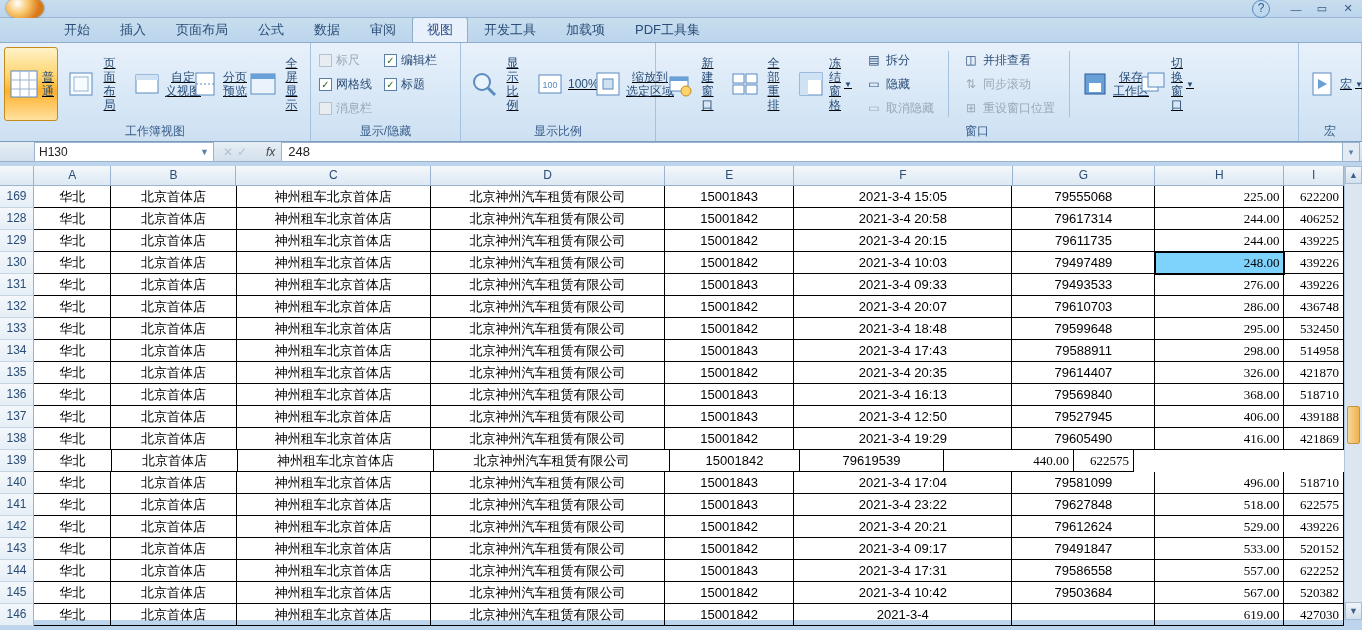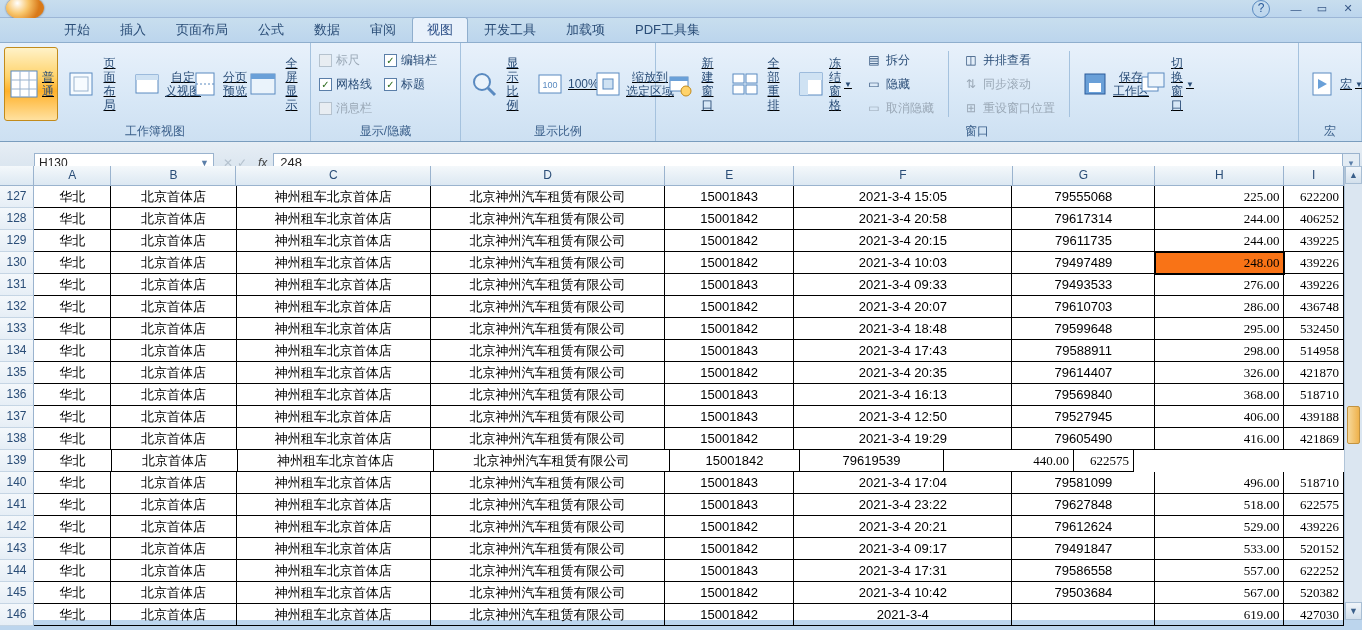--- a/index.html
+++ b/index.html
@@ -33,41 +33,41 @@
 .check-row { display:flex; align-items:center; gap:4px; font-size:12px; color:#2a4d77; height:22px; cursor:pointer;}
 .check-row.disabled { color:#9aa8b6; }
 .chk { width:13px; height:13px; border:1px solid #5a7ea8; background:#fff; display:flex; align-items:center; justify-content:center; font-size:10px; color:#2a6a1a;}
 .chk.disabled { border-color:#b5c2ce; background:#e8edf2;}
 
 .small-row { display:flex; align-items:center; gap:4px; font-size:12px; color:#2a4d77; height:22px; cursor:pointer; padding:0 4px;}
 .small-row.disabled { color:#9aa8b6; cursor:default;}
 .small-icon { width:16px; height:16px; display:inline-flex; align-items:center; justify-content:center;}
 
 
-.formula-bar { height:42px; background:linear-gradient(#e7eef5,#d3e0ec); border-bottom:1px solid #9ab3ce; display:flex; align-items:center; }
+.formula-bar { height:20px; background:linear-gradient(#e7eef5,#d3e0ec); border-bottom:1px solid #9ab3ce; display:flex; align-items:center; }
 .name-box { width:180px; height:20px; background:#fff; border:1px solid #9ab3ce; margin:0 6px 0 34px; display:flex; align-items:center; padding:0 4px; font-size:12px; color:#222;}
 .name-box .dd { margin-left:auto; color:#5a7ea8; font-size:9px;}
 .fx-sep { width:30px; display:flex; gap:4px; justify-content:center; align-items:center;}
-.fx-lbl { font-style:italic; font-size:12px; color:#444; margin:0 6px 0 8px;}
+.fx-lbl { font-style:italic; font-size:12px; color:#444; margin:0 6px 0 16px;}
 .fx-input { flex:1; height:20px; background:#fff; border:1px solid #9ab3ce; border-right:none; padding:0 6px; font-size:13px; color:#222; display:flex; align-items:center;}
 .fx-expand { width:18px; height:20px; border:1px solid #9ab3ce; background:#e3ecf4; display:flex; align-items:center; justify-content:center; color:#5a7ea8; font-size:9px; margin-right:2px; cursor:pointer;}
 
 
 .grid-wrap { position:absolute; top:166px; left:0; right:0; bottom:10px; background:#fff; }
 .corner { position:absolute; left:0; top:0; width:34px; height:20px; background:linear-gradient(#f4f8fb,#dce8f2); border-right:1px solid #9ab3ce; border-bottom:1px solid #9ab3ce;}
 .col-headers { position:absolute; left:34px; top:0; right:18px; height:20px; display:flex;}
 .col-h { background:linear-gradient(#f4f8fb,#dce8f2); border-right:1px solid #9ab3ce; border-bottom:1px solid #9ab3ce; text-align:center; font-size:12px; color:#2a4d77; line-height:19px; cursor:pointer;}
 .row-headers { position:absolute; left:0; top:20px; width:34px;}
 .row-h { height:22px; background:linear-gradient(#f4f8fb,#e6eef6); border-right:1px solid #9ab3ce; border-bottom:1px solid #c5d5e4; text-align:center; font-size:12px; color:#2a4d77; line-height:21px; cursor:pointer;}
 .cells { position:absolute; left:34px; top:20px; right:18px; }
 .row { display:flex; height:22px;}
 .cell { border-right:1px solid #000; border-bottom:1px solid #000; font-size:13px; color:#000; padding:0 4px; line-height:21px; overflow:hidden; white-space:nowrap;}
 .cell.center { text-align:center; }
 .cell.right { text-align:right; font-family:Liberation Serif, serif;}
-.cell.selected { outline:2px solid #000; outline-offset:-1px; background:#f97316;}
+.cell.selected { outline:2px solid #000; outline-offset:-1px; background:#7dd3fc;}
 
 .vscroll { position:absolute; right:0; top:0; width:18px; bottom:0; background:#dbe6f1; border-left:1px solid #b0c4d8;}
 .vscroll .arrow { height:18px; background:linear-gradient(#f0f5fa,#d3e0ec); border:1px solid #a8bed4; text-align:center; font-size:9px; color:#3a5f8a; line-height:16px; cursor:pointer;}
 .vscroll .thumb { position:absolute; left:2px; right:2px; background:linear-gradient(90deg,#f6d89a,#efb24c); border:1px solid #c29340; border-radius:2px; cursor:pointer;}
 
 
 .cA{width:78px}.cB{width:126px}.cC{width:196px}.cD{width:236px}.cE{width:130px}.cF{width:220px}.cG{width:144px}.cH{width:130px}.cI{width:60px}
 </style>
 </head>
 <body>
@@ -343,21 +343,21 @@
       <div class="col-h" style="width: 126px;">B</div>
       <div class="col-h" style="width: 196px;">C</div>
       <div class="col-h" style="width: 236px;">D</div>
       <div class="col-h" style="width: 130px;">E</div>
       <div class="col-h" style="width: 220px;">F</div>
       <div class="col-h" style="width: 144px;">G</div>
       <div class="col-h" style="width: 130px;">H</div>
       <div class="col-h" style="width: 60px;">I</div>
     </div>
   <div class="row-headers" id="row-headers">
-      <div class="row-h">127</div>
+      <div class="row-h">169</div>
       <div class="row-h">128</div>
       <div class="row-h">129</div>
       <div class="row-h">130</div>
       <div class="row-h">131</div>
       <div class="row-h">132</div>
       <div class="row-h">133</div>
       <div class="row-h">134</div>
       <div class="row-h">135</div>
       <div class="row-h">136</div>
       <div class="row-h">137</div>

